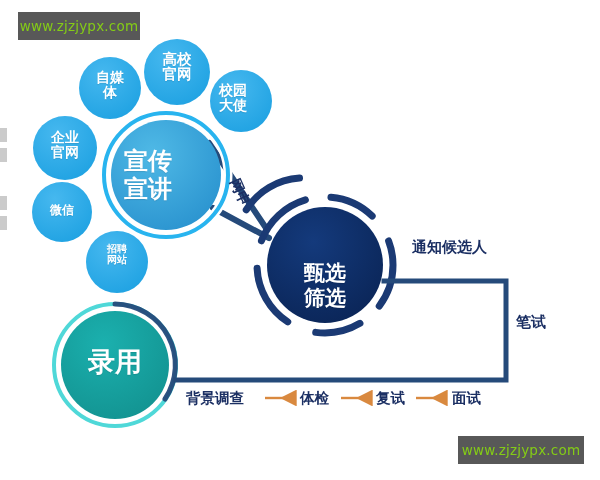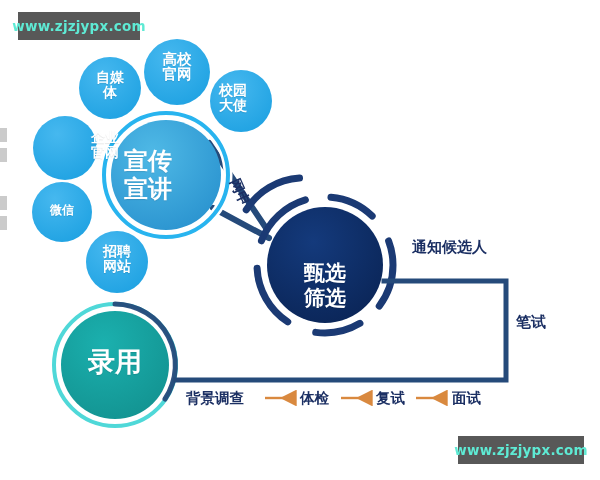--- a/index.html
+++ b/index.html
@@ -20,23 +20,23 @@
   #diagram-svg {
     position: absolute;
     left: 0;
     top: 0;
     width: 600px;
     height: 480px;
   }
   .wm {
     position: absolute;
     background: #585858;
-    color: #5eead4;
+    color: #84cc16;
     font-size: 13.5px;
-    font-weight: bold;
+    font-weight: normal;
     letter-spacing: 0.2px;
     display: flex;
     align-items: center;
     justify-content: center;
     font-family: "DejaVu Sans", sans-serif;
   }
   #wm-top {
     left: 18px;
     top: 12px;
     width: 122px;
@@ -151,24 +151,24 @@
       <line x1="446" y1="398" x2="416" y2="398" stroke="#d9893f" stroke-width="2.4" marker-start="url(#arwL)"></line>
     </g>
   </svg>
 
   <div class="bubble-text" style="left:80px;top:70px;width:60px;font-size:14px;">自媒
 体</div>
   <div class="bubble-text" style="left:147px;top:52px;width:60px;font-size:14.5px;">高校
 官网</div>
   <div class="bubble-text" style="left:211px;top:83px;width:44px;font-size:14px;">校园
 大使</div>
-  <div class="bubble-text" style="left:35px;top:130px;width:60px;font-size:14px;padding-left:40px;">企业
+  <div class="bubble-text" style="left:35px;top:130px;width:60px;font-size:14px;">企业
 官网</div>
   <div class="bubble-text" style="left:32px;top:204px;width:60px;font-size:12px;">微信</div>
-  <div class="bubble-text" style="left:87px;top:244px;width:60px;font-size:14px;">招聘
+  <div class="bubble-text" style="left:87px;top:244px;width:60px;font-size:10px;">招聘
 网站</div>
 
   <div class="bubble-text" style="left:98px;top:147px;width:100px;font-size:24px;line-height:1.18;">宣传
 宣讲</div>
   <div class="bubble-text" style="left:275px;top:240px;width:100px;font-size:21px;line-height:1.18;margin-top:21px;">甄选
 筛选</div>
   <div class="bubble-text" style="left:65px;top:348px;width:100px;font-size:27px;line-height:1.1;">录用</div>
 
   <div class="lbl" style="left:242px;top:176px;font-size:14px;transform:rotate(66deg);transform-origin:left top;">网申</div>
   <div class="lbl" style="left:412px;top:238px;font-size:15px;">通知候选人</div>

